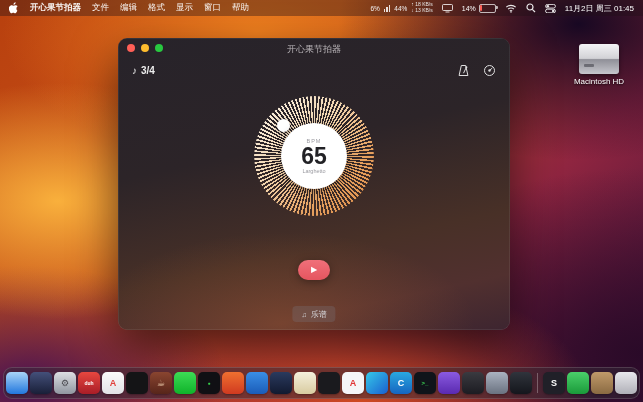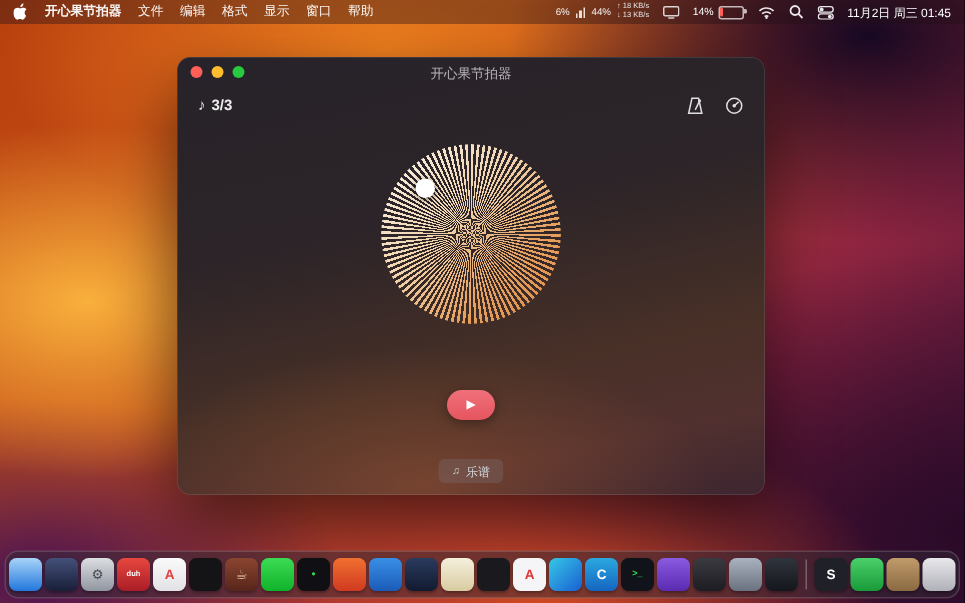--- a/index.html
+++ b/index.html
@@ -170,35 +170,39 @@
           <rect x="0.5" y="0.5" width="11" height="4" rx="2" fill="none" stroke="rgba(255,255,255,.9)"></rect>
           <circle cx="3" cy="2.5" r="1.4" fill="rgba(255,255,255,.9)"></circle>
           <rect x="0.5" y="5.8" width="11" height="4" rx="2" fill="none" stroke="rgba(255,255,255,.9)"></rect>
           <circle cx="9" cy="7.8" r="1.4" fill="rgba(255,255,255,.9)"></circle>
         </svg>
       </span>
       <span class="datetime">11月2日 周三 01:45</span>
     </div>
   </div>
 
+  <div class="desktop-icon">
+    <div class="hd"></div>
+    <div class="hd-label">Macintosh HD</div>
+  </div>
 
   <div class="window">
     <div class="titlebar">
       <span class="lights">
         <span class="tl red"></span>
         <span class="tl yellow"></span>
         <span class="tl green"></span>
       </span>
       <span class="wtitle">开心果节拍器</span>
     </div>
 
     <div class="topbar">
       <div class="timesig">
         <span>♪</span>
-        <span>3/3</span>
+        <span>3/4</span>
       </div>
       <div class="top-icons">
         <span class="icon-btn">
           <svg width="13" height="13" viewBox="0 0 13 13">
             <path d="M4.3 1.5 L8.7 1.5 L10.9 11.5 L2.1 11.5 Z" fill="none" stroke="#e0e0e0" stroke-width="1"></path>
             <line x1="6.5" y1="9.2" x2="9.4" y2="3.2" stroke="#e0e0e0" stroke-width="1"></line>
             <circle cx="9.4" cy="3.2" r="1" fill="#e0e0e0"></circle>
           </svg>
         </span>
         <span class="icon-btn">
@@ -207,20 +211,25 @@
             <line x1="6.5" y1="6.5" x2="9.4" y2="3.9" stroke="#e0e0e0" stroke-width="1"></line>
             <circle cx="6.5" cy="6.5" r="1.2" fill="#e0e0e0"></circle>
           </svg>
         </span>
       </div>
     </div>
 
     <div class="dial">
       <div class="ticks"></div>
       <div class="knob"></div>
+      <div class="dial-center">
+        <span class="bpm-label">BPM</span>
+        <span class="bpm-value">65</span>
+        <span class="bpm-tempo">Larghetto</span>
+      </div>
     </div>
 
     <button class="play">
       <span>▶</span>
     </button>
 
     <button class="score">
       <span class="sicon">♫</span>
       <span>乐谱</span>
     </button>

